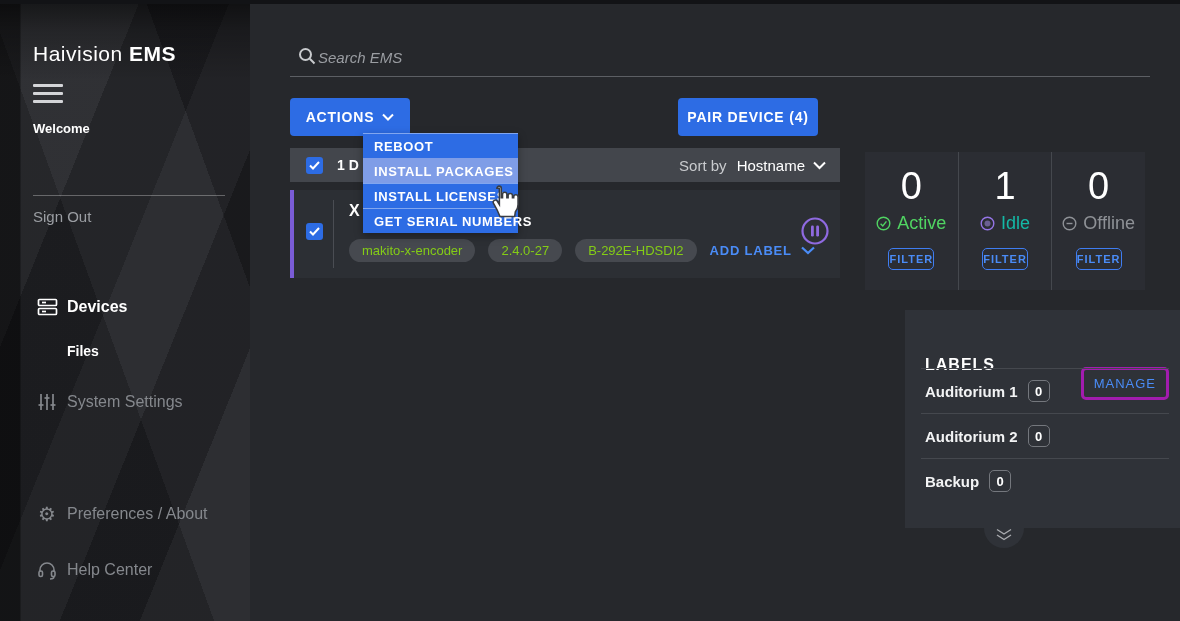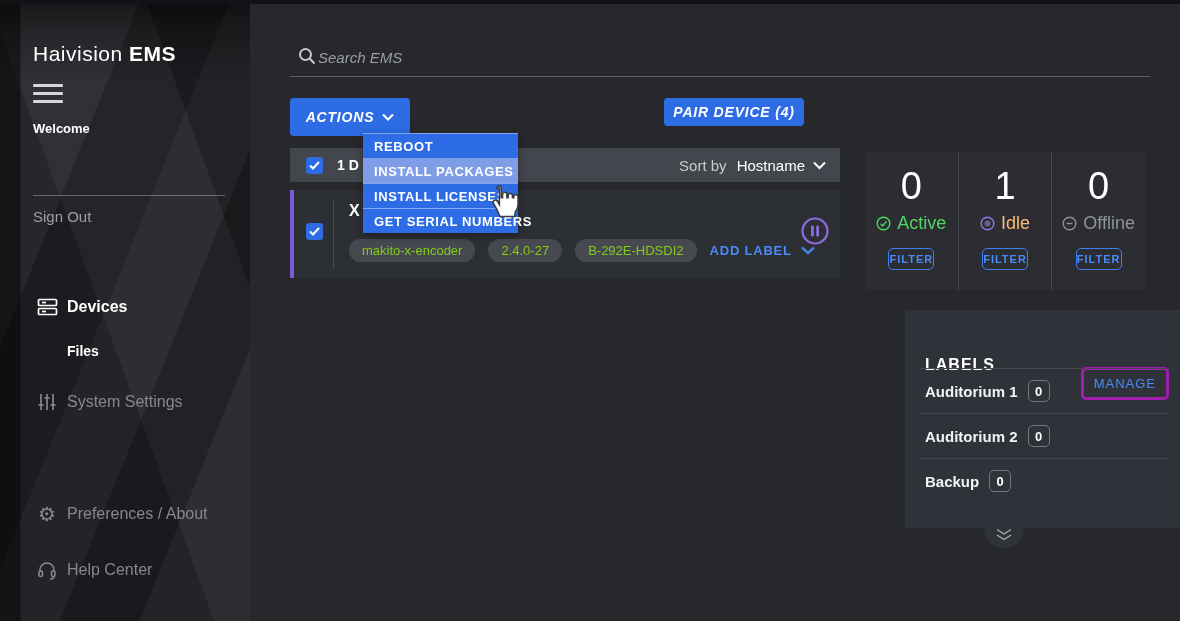--- a/index.html
+++ b/index.html
@@ -48,24 +48,24 @@
   .search-icon { position:absolute; left:8px; top:3px; }
   .search-input {
     position:absolute; left:28px; top:0; width:800px; height:26px; background:transparent; border:none; outline:none;
     color:#d7d8da; font-size:15px; font-style:italic; font-family:inherit;
   }
   .search-input::placeholder { color:#9a9da2; opacity:1; font-style:italic; }
 
   .btn-blue {
     position:absolute; background:#2d6ce4; color:#fff; border:none; border-radius:4px;
     font-weight:700; font-size:14px; letter-spacing:.8px; cursor:pointer;
-    display:flex; align-items:center; justify-content:center; gap:8px; font-family:inherit;font-style:italic;
+    display:flex; align-items:center; justify-content:center; gap:8px; font-family:inherit;
   }
   .btn-actions { left:290px; top:98px; width:120px; height:38px; z-index:9; }
-  .btn-pair { left:664px; top:98px; width:140px; height:28px; }
+  .btn-pair { left:678px; top:98px; width:140px; height:38px; }
 
   
   .list-header {
     position:absolute; left:290px; top:148px; width:550px; height:34px; background:#43464c;
     display:flex; align-items:center; z-index:2;
   }
   .checkbox {
     width:17px; height:17px; background:#2d6ce4; border-radius:3px; display:flex; align-items:center; justify-content:center; cursor:pointer;
   }
   .list-header .checkbox { margin-left:16px; }
@@ -294,21 +294,21 @@
           <circle cx="7.5" cy="7.5" r="6.3"></circle>
             <polyline points="4.6,7.8 6.8,10 10.4,5.4"></polyline>
         </svg>
         <span>Active</span>
       </div>
       <button class="btn-filter">FILTER</button>
     </div>
 
     <div class="stat-col">
       <div class="stat-count">1</div>
-      <div class="stat-label" style="color:#fdba74">
+      <div class="stat-label" style="color:#14b8a6">
         <svg width="15" height="15" viewBox="0 0 15 15" fill="none">
           <circle cx="7.5" cy="7.5" r="6.3" stroke="#9575e6" stroke-width="1.4"></circle>
             <circle cx="7.5" cy="7.5" r="3" fill="#6b5f92"></circle>
         </svg>
         <span>Idle</span>
       </div>
       <button class="btn-filter">FILTER</button>
     </div>
 
     <div class="stat-col">

